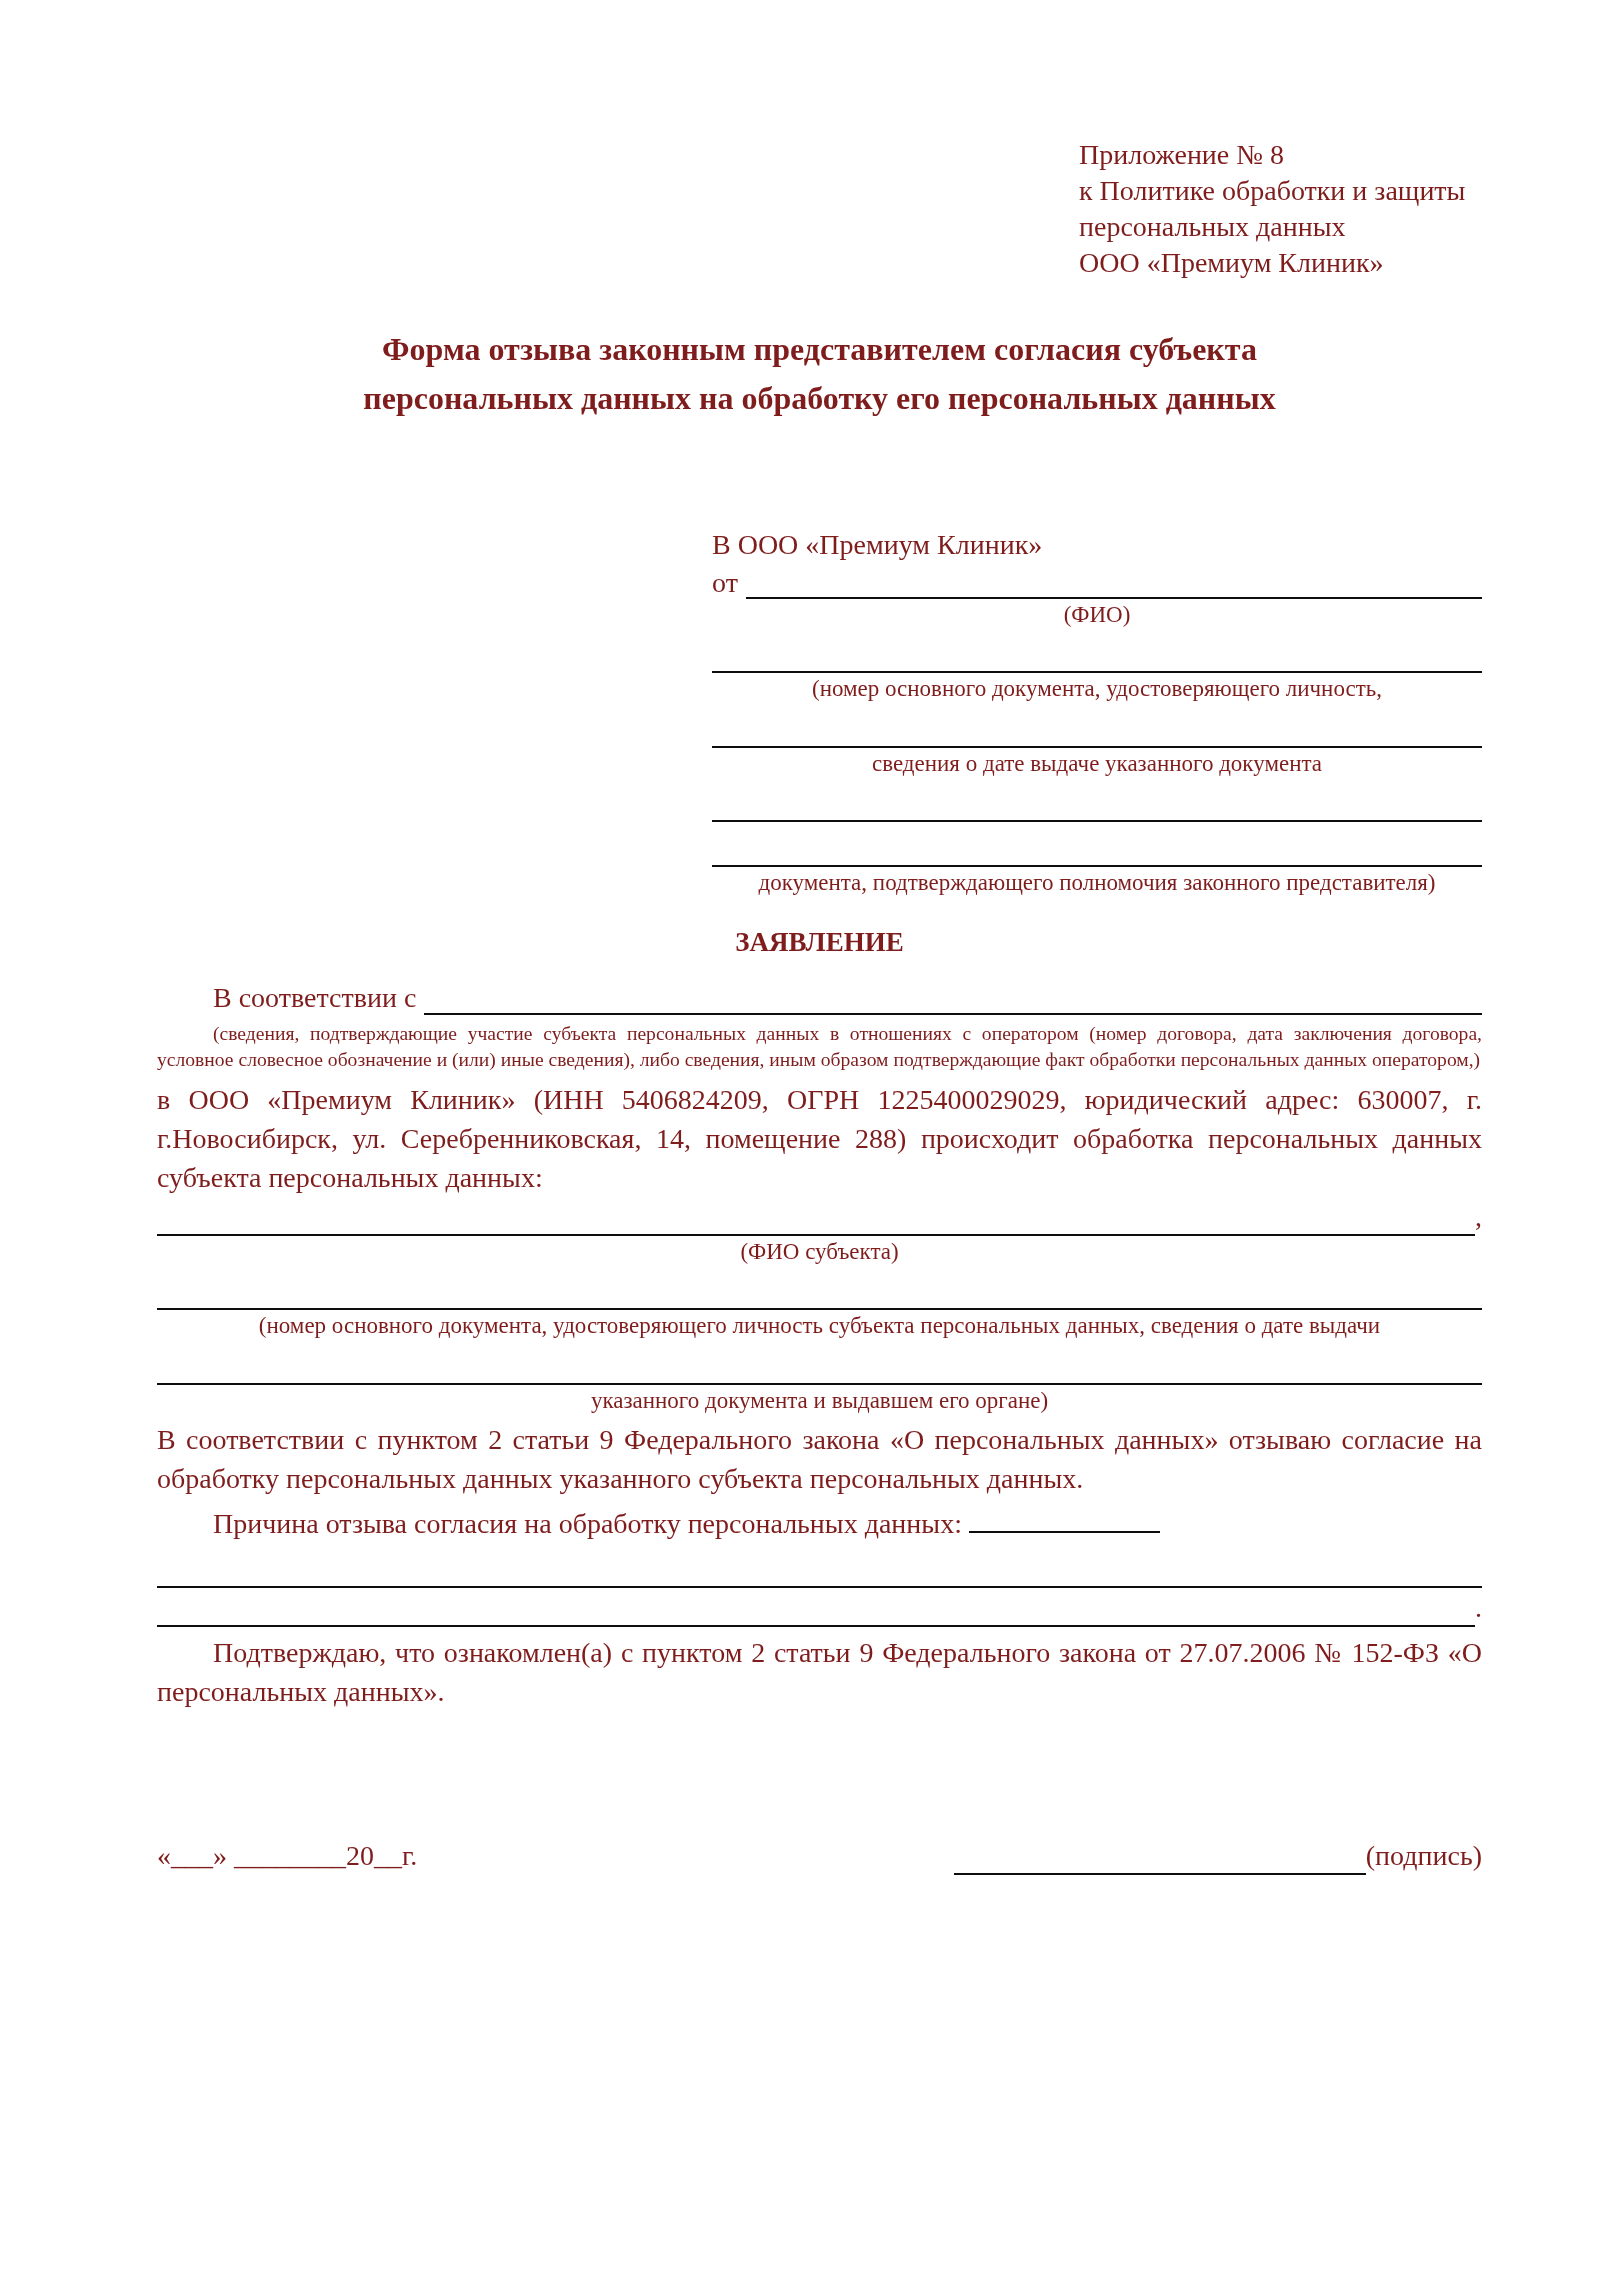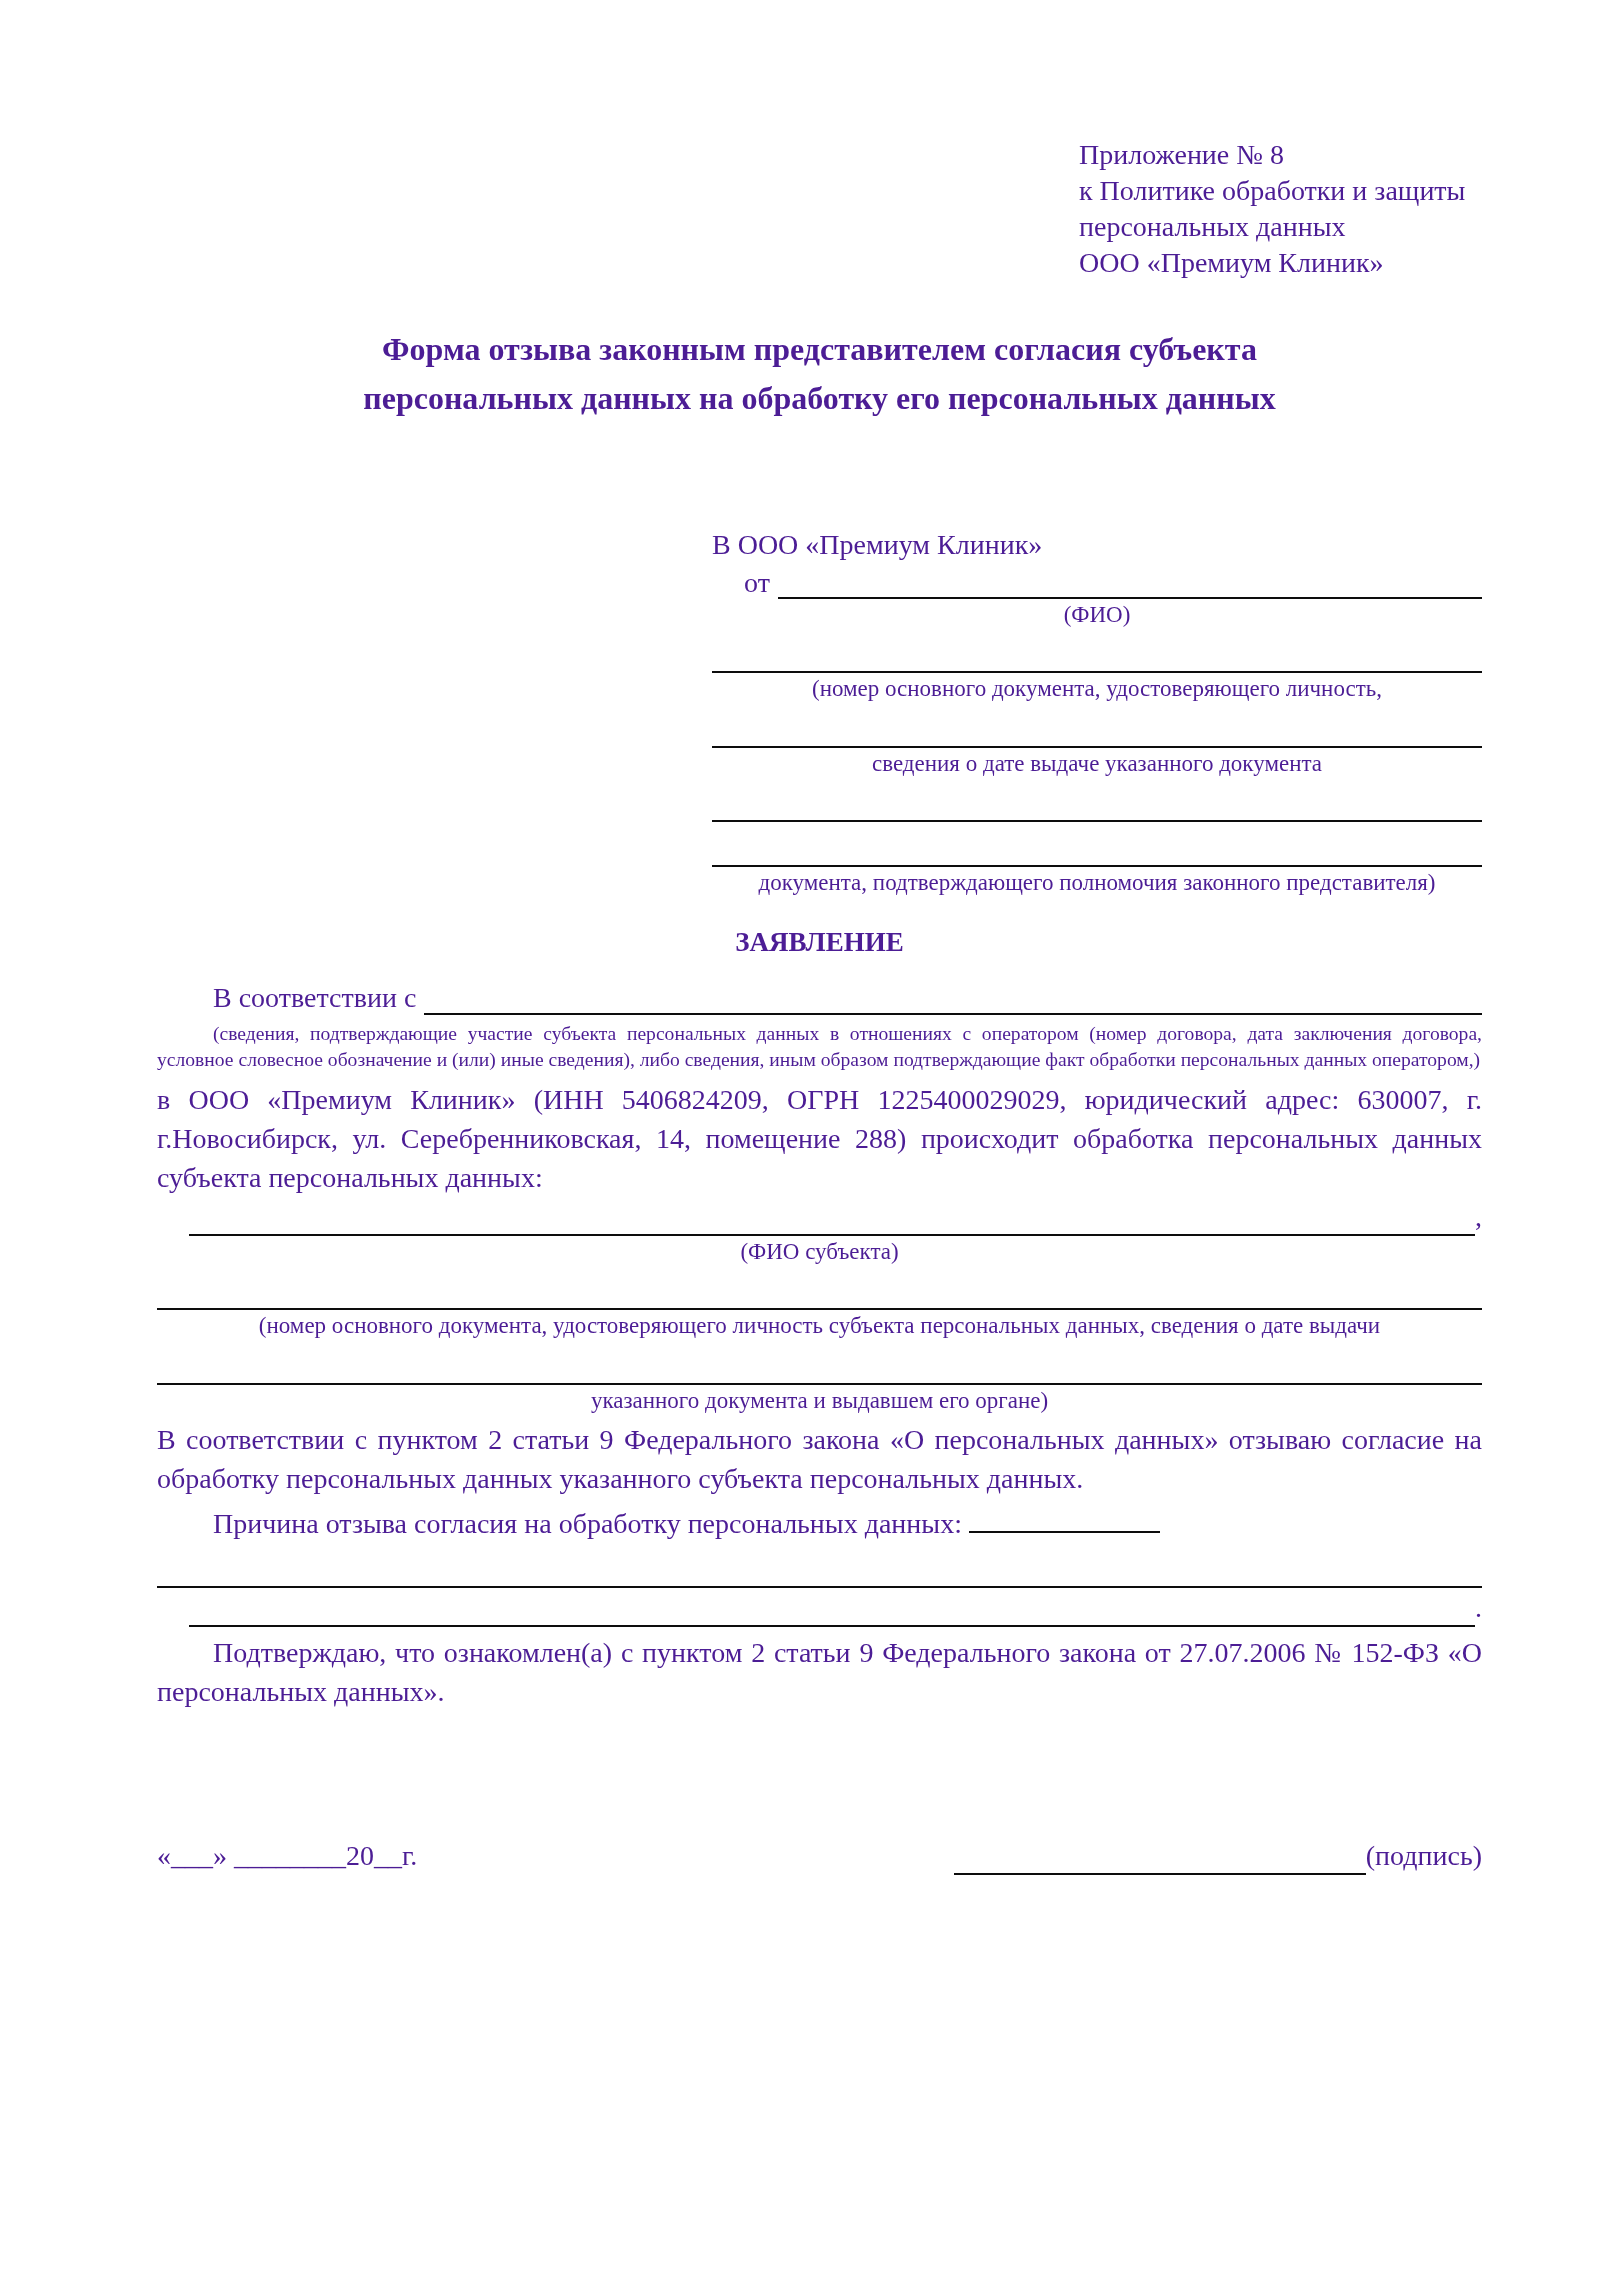--- a/index.html
+++ b/index.html
@@ -2,21 +2,21 @@
 <html lang="ru"><head>
 <meta charset="utf-8">
 <style>
   html,body{margin:0;padding:0;background:#ffffff;}
   .page{
     position:relative;
     width:1621px;
     height:2293px;
     box-sizing:border-box;
     background:#ffffff;
-    color:#4c1d95;
+    color:#7f1d1d;
     font-family:"Liberation Serif","DejaVu Serif",serif;
     font-size:28px;
     padding:137px 139px 0 157px;
     overflow:hidden;
   }
   
   .header-block{
     margin-left:922px;
     width:403px;
     line-height:36px;
@@ -31,21 +31,21 @@
     text-align:center;
     line-height:49px;
   }
   
   .addressee{
     margin-top:102px;
     margin-left:auto;
     width:770px;
   }
   .addressee .to-line{line-height:39px;}
-  .row{display:flex;align-items:flex-end;margin-left:32px;}
+  .row{display:flex;align-items:flex-end;}
   .fill-line{flex:1 1 auto;border-bottom:2.9px solid #0d0d0d;height:33px;margin-left:7.8px;}
   .caption{
     font-size:23px;
     line-height:26.5px;
     text-align:center;
     margin-top:2.9px;
   }
   .hline{border-bottom:2.9px solid #0d0d0d;height:43px;}
   
   .statement-heading{

